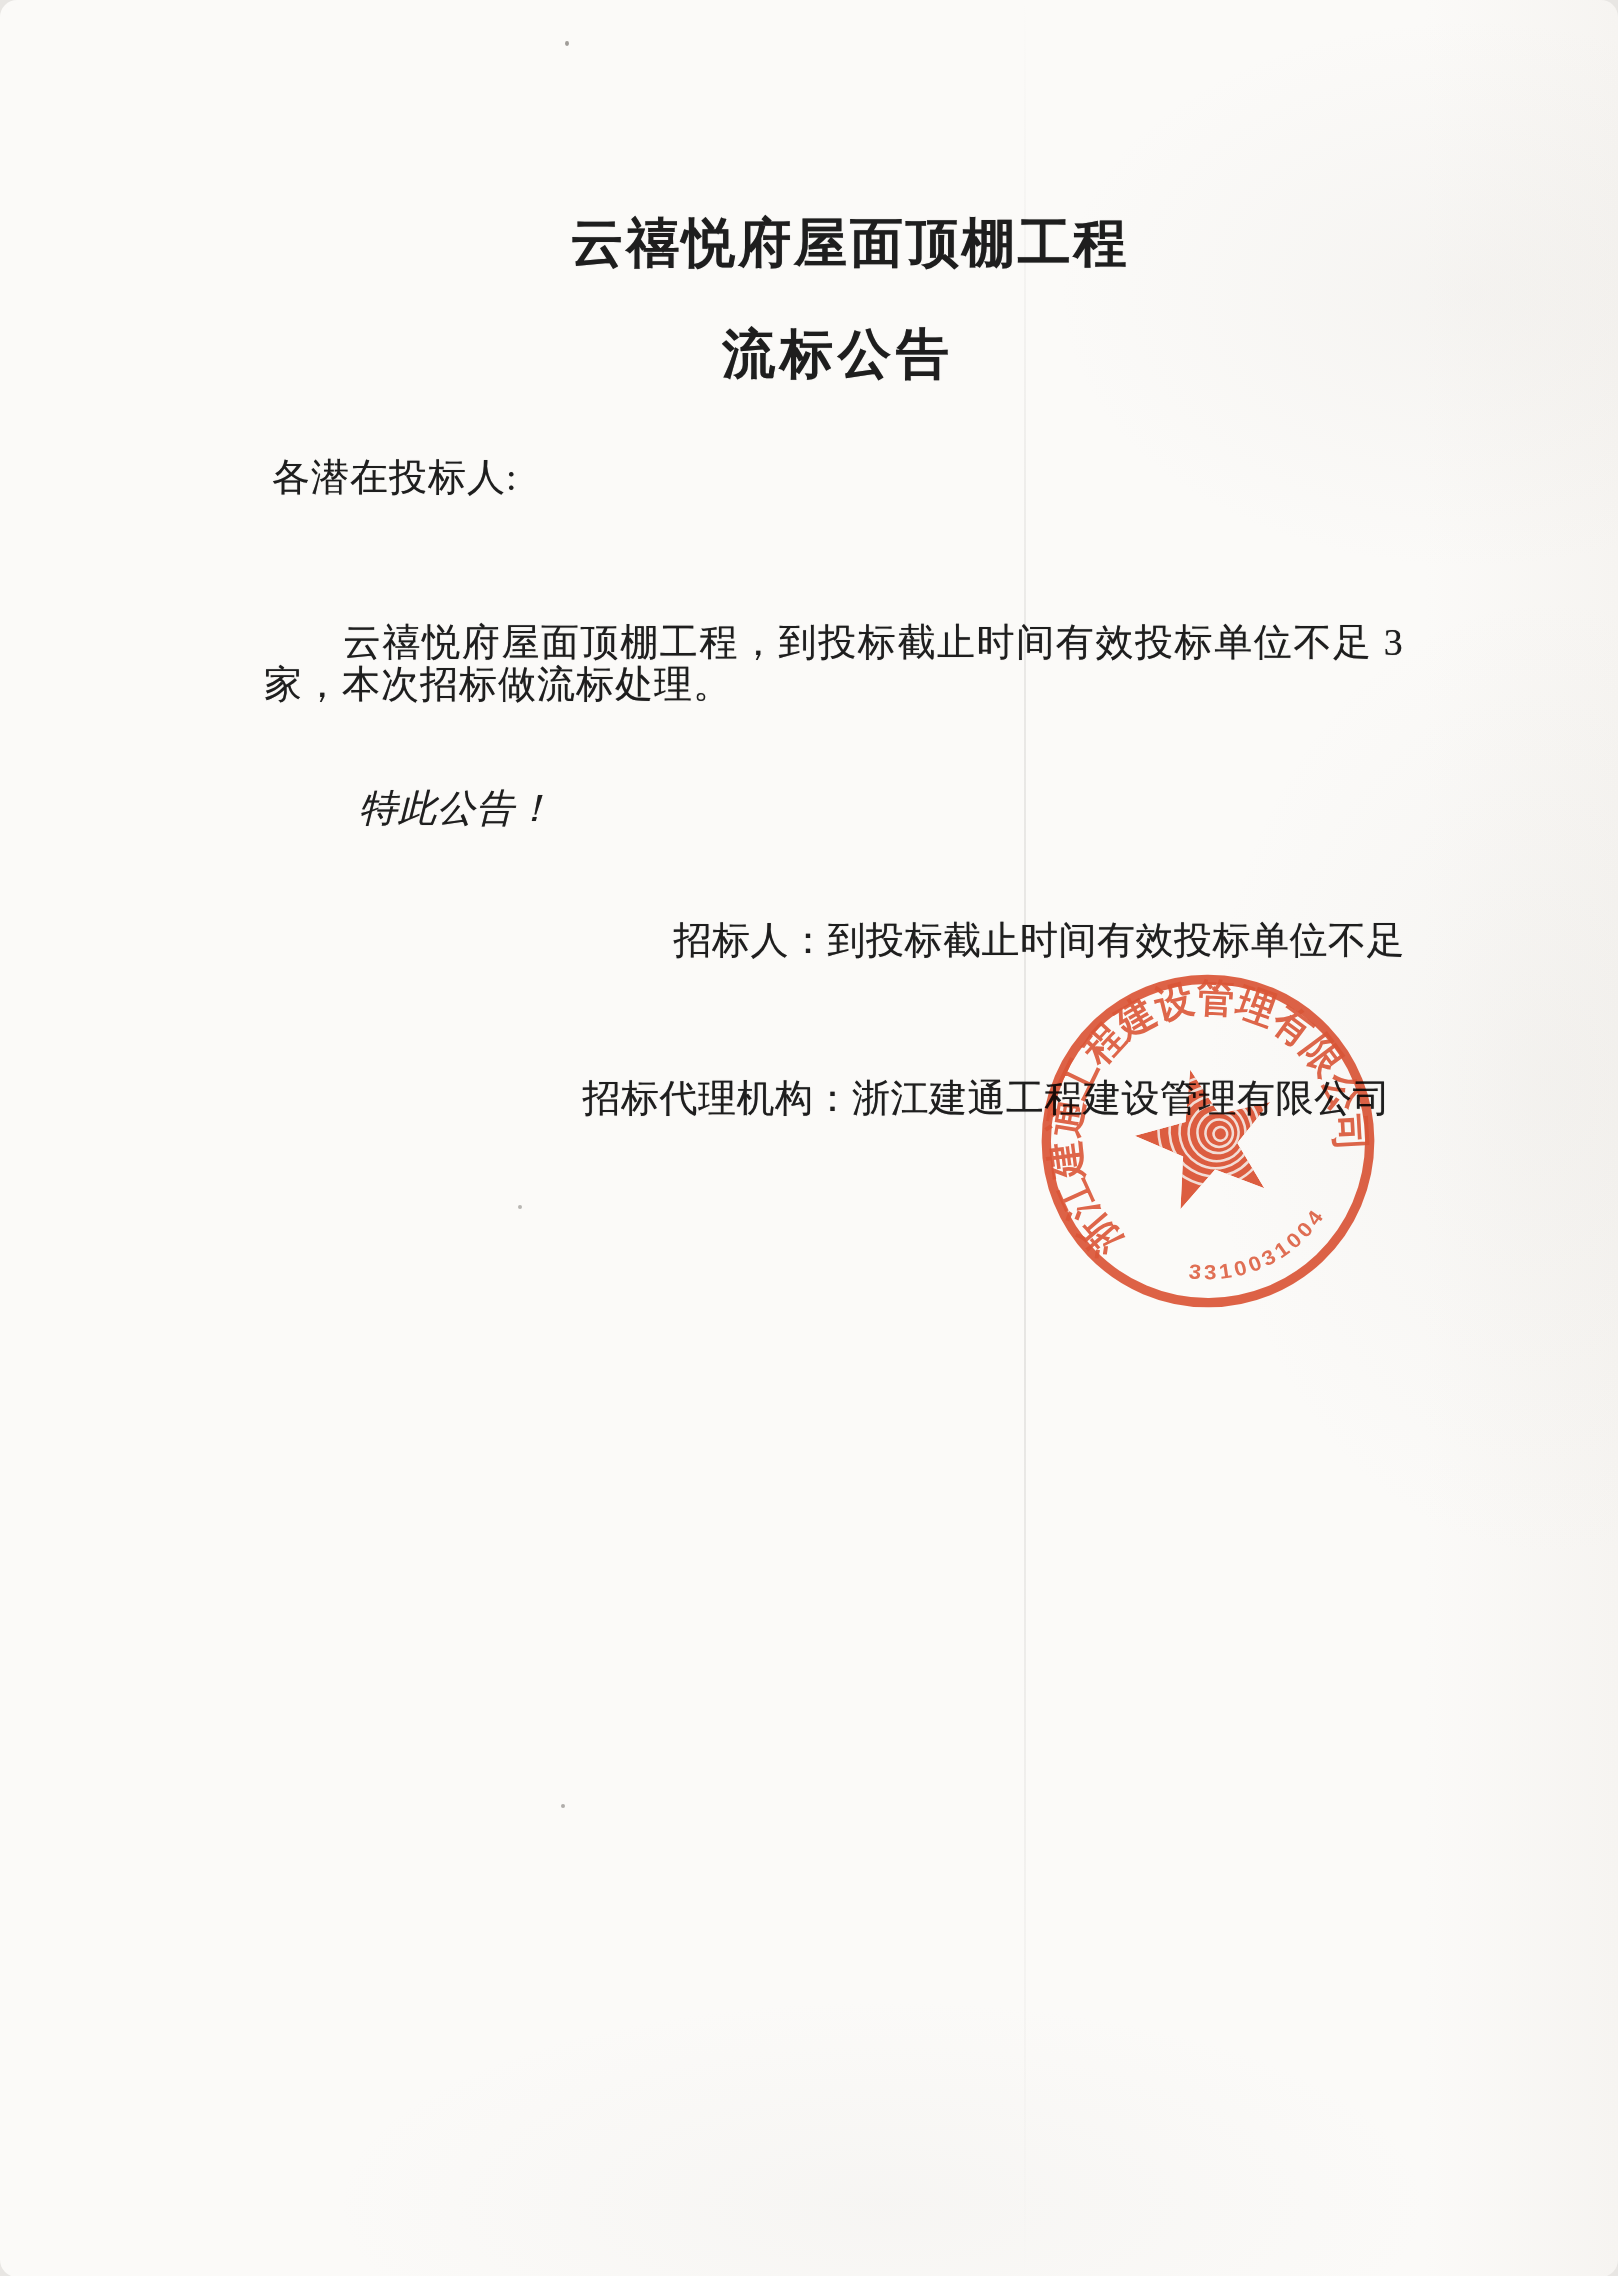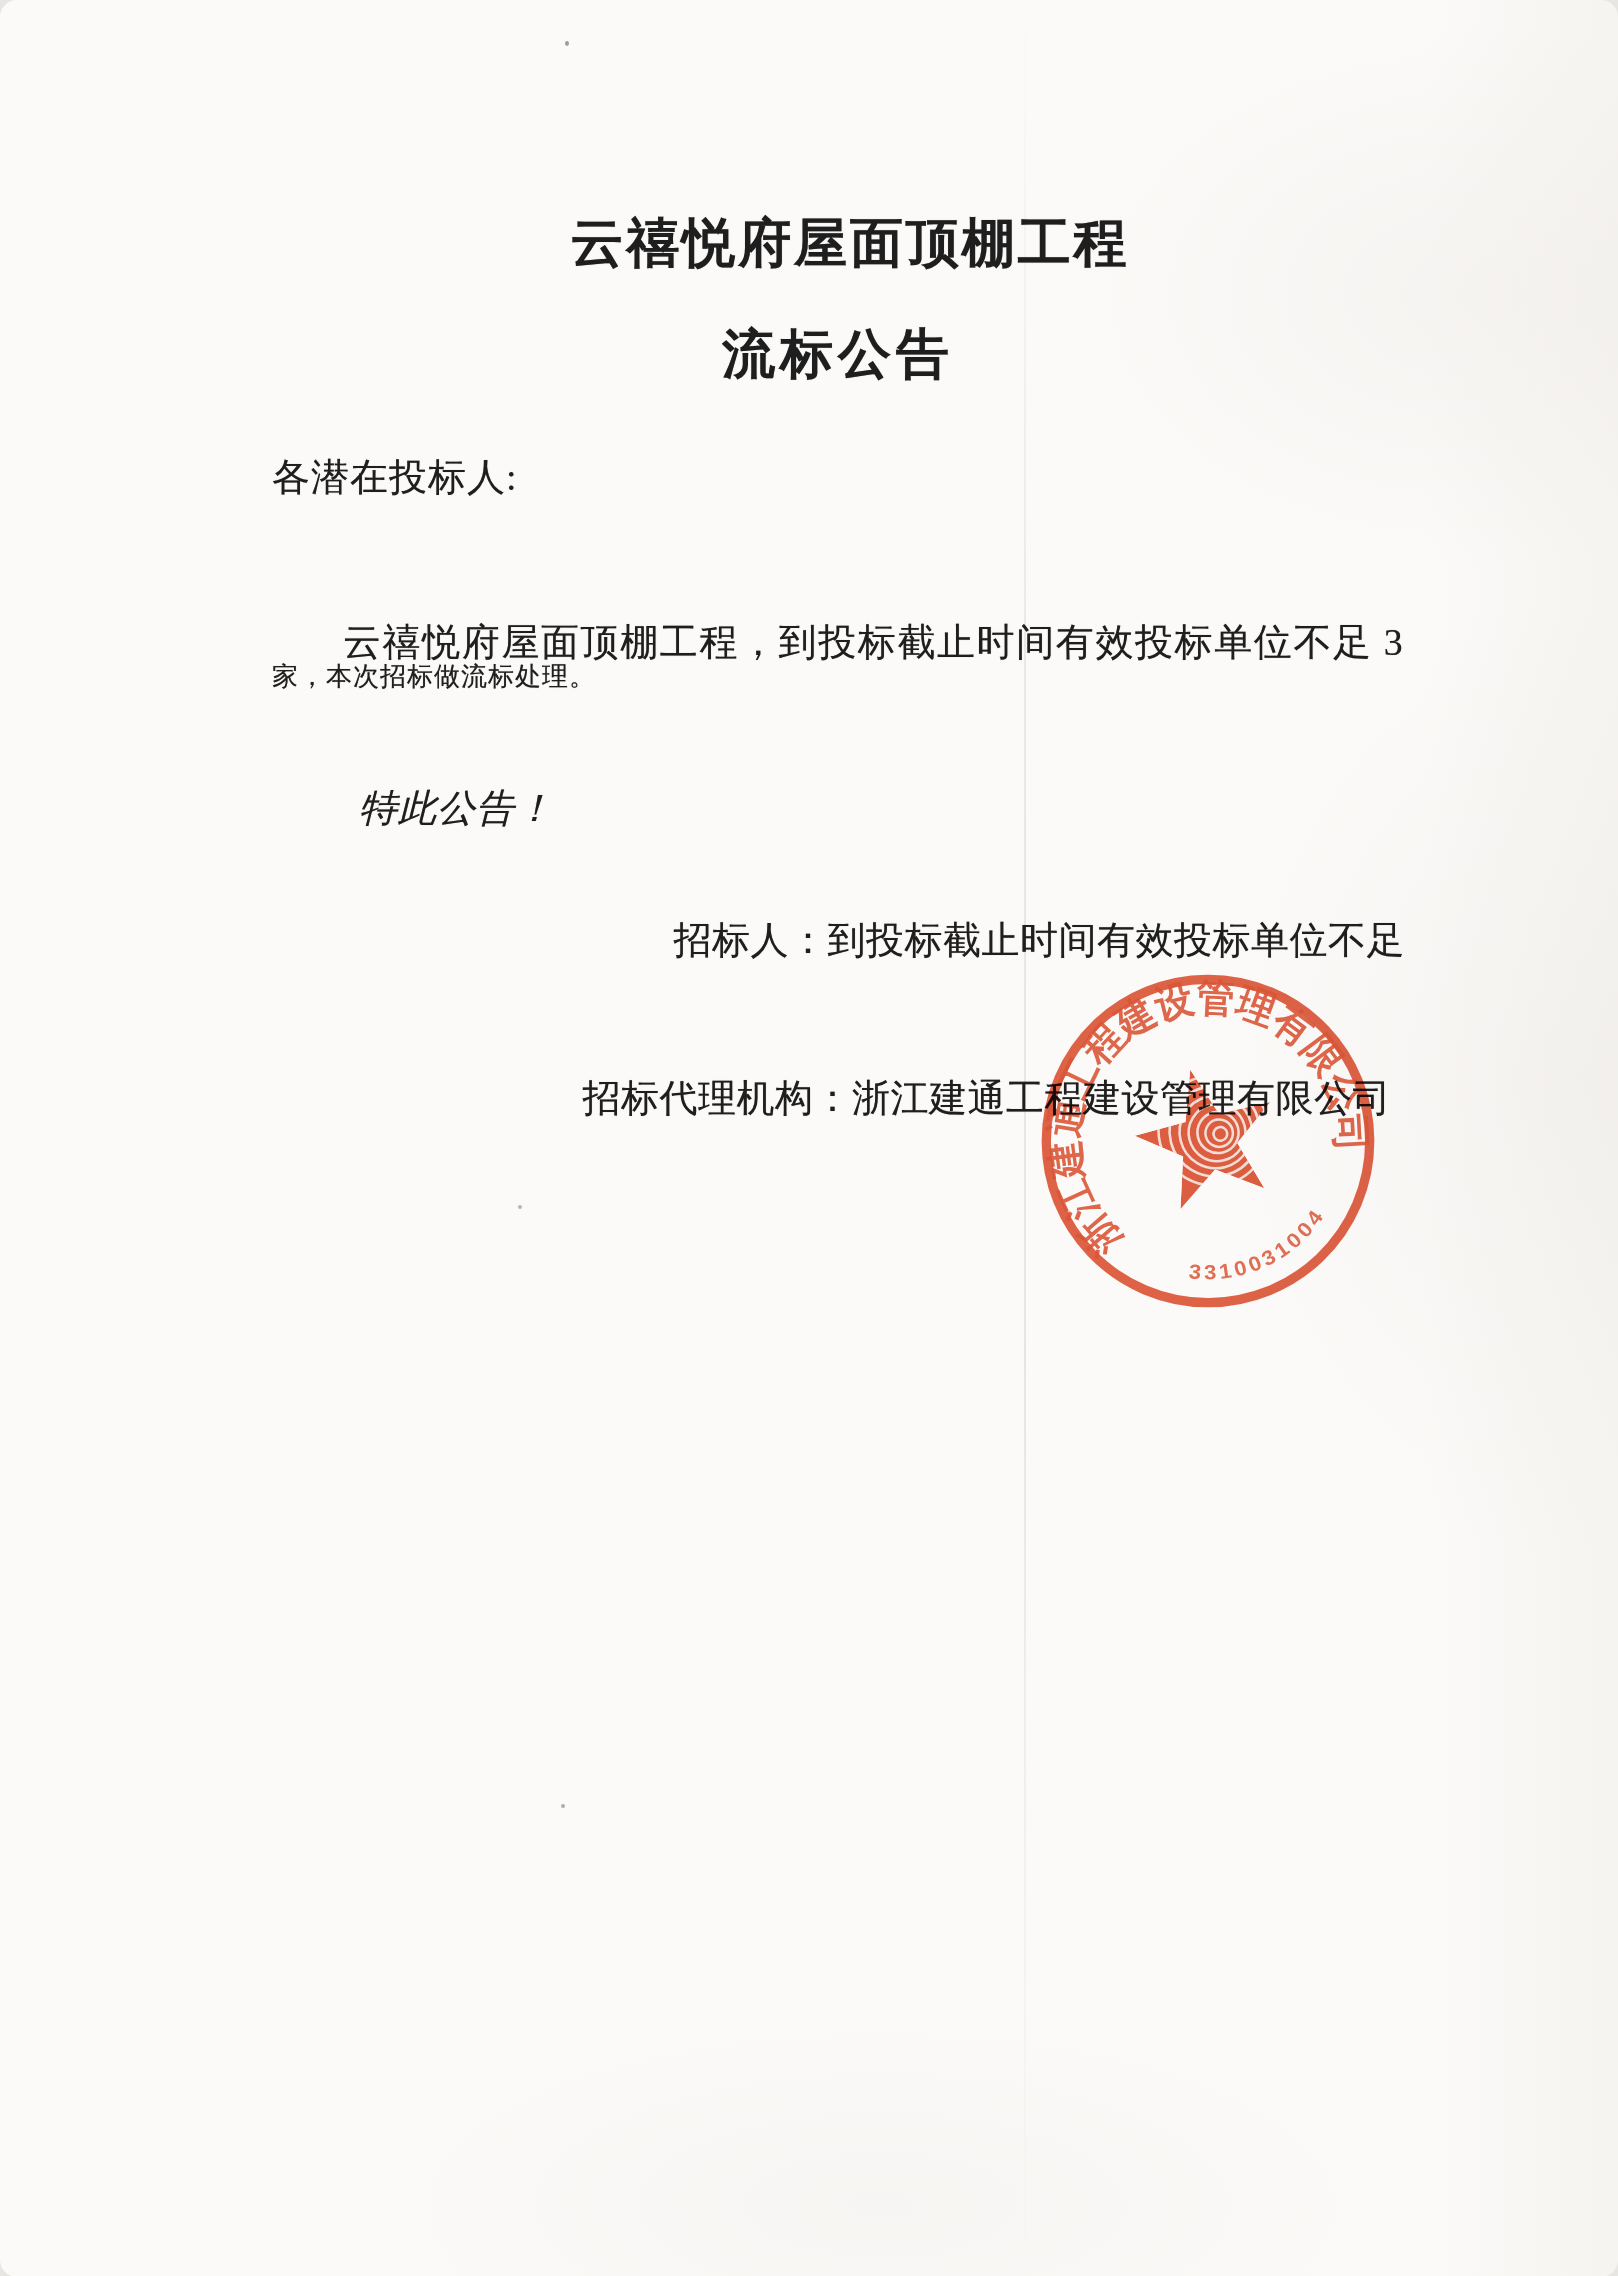--- a/index.html
+++ b/index.html
@@ -34,21 +34,21 @@
     transform:translateX(41px);
     font-size:53px;font-weight:700;letter-spacing:2.9px;
   }
   .subtitle{
     top:319px;left:0;right:0;text-align:center;
     transform:translateX(29px);
     font-size:53px;font-weight:700;letter-spacing:4.9px;
   }
   .salutation{left:272px;top:452px;font-size:38px;letter-spacing:1px;}
   .bodyline1{left:343px;top:577px;font-size:38px;letter-spacing:1.6px;margin-top:40px;}
-  .bodyline2{left:272px;top:659px;font-size:26px;letter-spacing:1px;}
+  .bodyline2{left:264px;top:659px;font-size:38px;letter-spacing:1px;}
   .closing{left:359px;top:783px;font-size:38px;letter-spacing:1px;font-style:italic;}
   .sig{font-size:38px;letter-spacing:0.5px;}
   .bidder{right:213px;top:915px;}
   .agency{right:227px;top:1033px;margin-top:40px;}
   .dateline{right:213px;top:1159px;}
   .stamp{
     position:absolute;left:1012px;top:945px;width:392px;height:392px;
     mix-blend-mode:multiply;opacity:0.93;
     pointer-events:none;
   }

